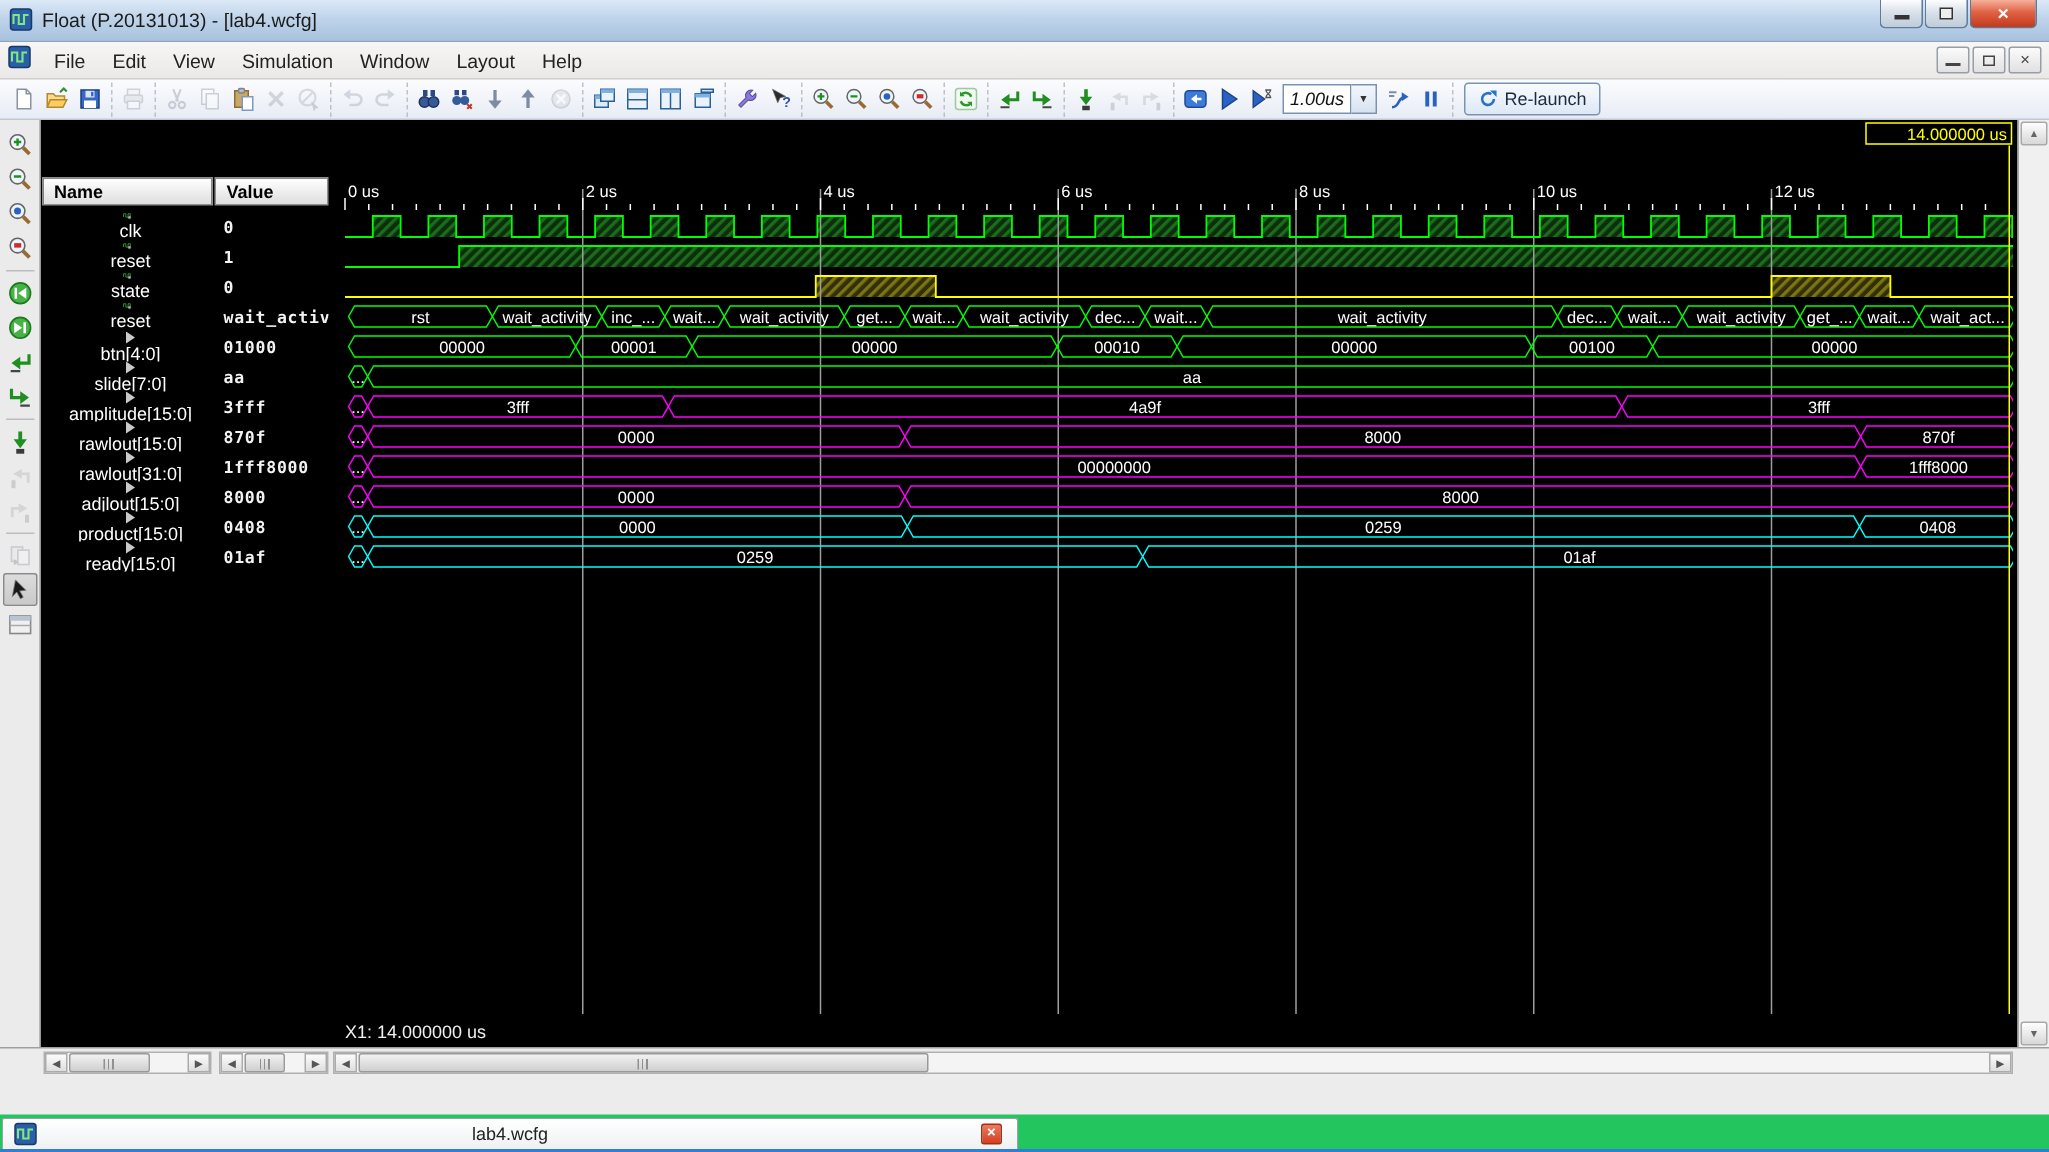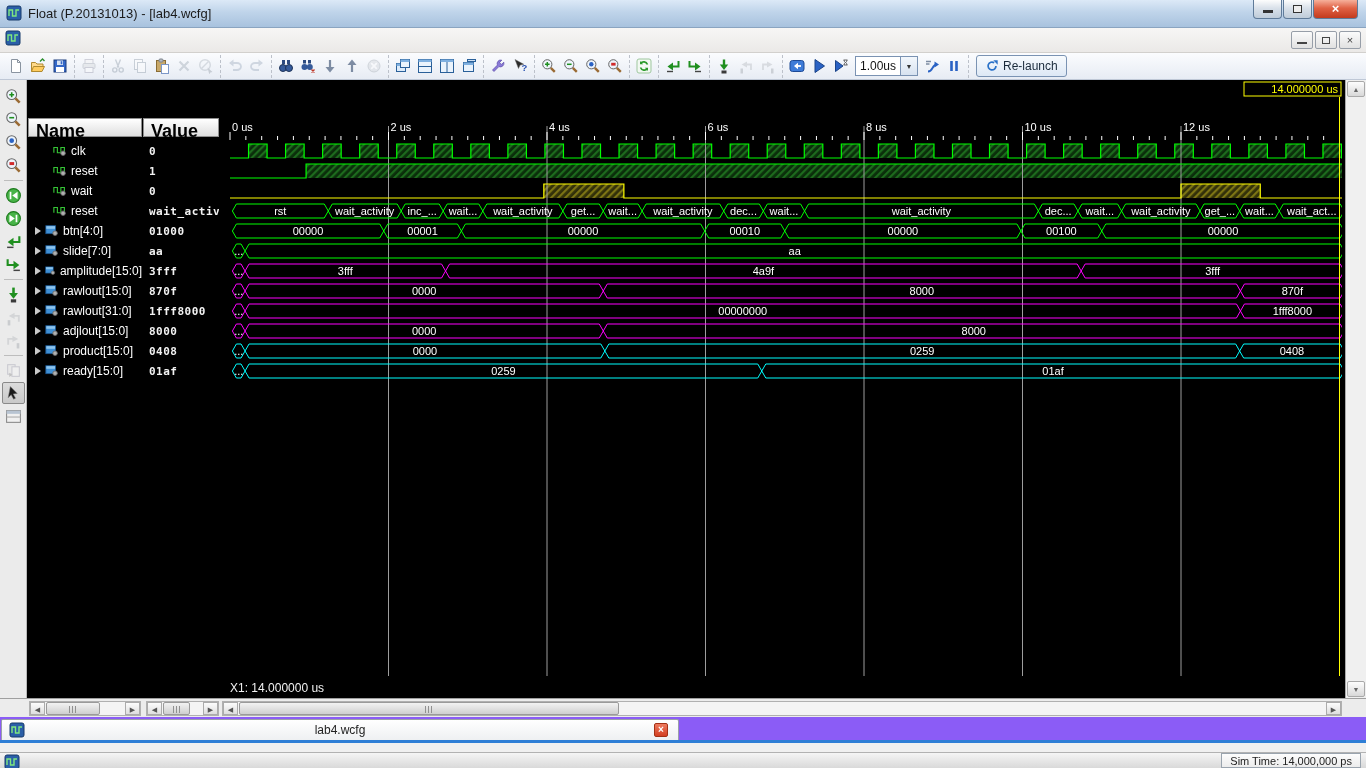--- a/index.html
+++ b/index.html
@@ -35,21 +35,21 @@
   .mdi-btn .box2 { position:absolute; left:6px; top:5px; width:8px; height:7px; border:1.2px solid #444; }
 
   
   .toolbar { height:27px; background:linear-gradient(180deg,#fbfcfe,#e7ecf4);
     border-bottom:1px solid #bfc8d6; display:flex; align-items:center; padding-left:2px; }
   .tb-group { display:flex; align-items:center; border-left:1px dashed #bcc1ca; padding:0 3px; height:23px; }
   .tb-group:first-child { border-left:none; }
   .tb-icon { width:22px; height:22px; display:flex; align-items:center; justify-content:center;
     border-radius:2px; cursor:pointer; }
   .tb-icon.disabled { opacity:.4; }
-  .combo { display:flex; align-items:center; height:20px; margin:0 3px; }
+  .combo { display:flex; align-items:center; height:20px; margin:0 3px;font-style:italic; }
   .combo .combo-val { width:46px; height:20px; background:#fff; border:1px solid #7a92b2;
     font-size:12px; padding:2px 4px; color:#111; }
   .combo .combo-btn { width:17px; height:20px; border:1px solid #7a92b2; border-left:none;
     background:linear-gradient(180deg,#f3f7fc,#d7e2f0); font-size:7px; color:#333;
     display:flex; align-items:center; justify-content:center; cursor:pointer; }
   .relaunch { display:flex; align-items:center; gap:4px; height:22px; padding:0 8px; margin-left:4px;
     border:1px solid #7a93b3; border-radius:3px; background:linear-gradient(180deg,#f8fbfe,#dde8f5);
     font-size:12px; color:#1b2b3b; cursor:pointer; }
 
   
@@ -58,23 +58,23 @@
     border-right:1px solid #b9b9b9; display:flex; flex-direction:column; align-items:center; padding-top:5px; }
   .side-icon { width:23px; height:22px; display:flex; align-items:center; justify-content:center;
     border-radius:2px; cursor:pointer; margin-bottom:1px; }
   .side-icon.disabled { opacity:.4; }
   .side-icon.pressed { border:1px solid #8a8a8a; background:linear-gradient(180deg,#dcdcdc,#c9c9c9); }
   .side-sep { width:19px; height:1px; background:#bdbdbd; margin:3px 0; }
 
   .panel { position:absolute; top:0; bottom:0; background:#000; }
   .panel-header { position:absolute; top:38px; left:0; right:0; height:19px;
     background:linear-gradient(180deg,#ffffff,#dedede); border:1px solid #8f8f8f;
-    font-size:18px; font-weight:bold; color:#000; padding:2px 0 0 7px; }
+    font-size:12px; font-weight:bold; color:#000; padding:2px 0 0 7px; }
   .rows { position:absolute; top:61px; left:0; right:0; }
-  .sig-row { height:20px; display:flex; align-items:center; overflow:hidden; white-space:nowrap; cursor:default; }
+  .sig-row { height:20px; display:flex; align-items:center; overflow:hidden; white-space:nowrap; cursor:default;flex-direction:column; }
   .sig-row .tri { width:0; height:0; border-left:6px solid #c9c9c9; border-top:4px solid transparent;
     border-bottom:4px solid transparent; margin:0 4px 0 7px; flex:none; }
   .sig-row .indent { width:25px; flex:none; }
   .sig-row .sig-name { color:#fff; font-size:12px; margin-left:4px; }
   .val-row { height:20px; color:#f2f2f2; font-family:"DejaVu Sans Mono", monospace;
     font-size:11px; font-weight:bold; letter-spacing:.5px; padding:4px 0 0 6px; overflow:hidden; white-space:nowrap; }
   .wave-wrap { position:absolute; left:222px; top:0; width:1120px; height:618px; overflow:hidden; }
 
   .vscroll { position:absolute; right:0; top:0; bottom:0; width:21px; background:#f0f0f0;
     border-left:1px solid #aaa; }
@@ -86,21 +86,21 @@
   .hscroll { position:absolute; top:2px; height:15px; background:#f4f4f4; border:1px solid #b0b0b0;
     display:flex; align-items:stretch; }
   .hs-btn { width:15px; background:linear-gradient(180deg,#fcfcfc,#dedede); border:1px solid #ababab;
     color:#555; font-size:7px; text-align:center; line-height:13px; flex:none; cursor:pointer; }
   .hs-track { position:relative; flex:1; }
   .hs-thumb { position:absolute; top:0; bottom:0; background:linear-gradient(180deg,#f2f2f2,#cfcfcf);
     border:1px solid #9a9a9a; border-radius:2px; cursor:grab; }
   .hs-thumb::after { content:""; position:absolute; left:50%; top:3px; width:9px; height:7px; margin-left:-4px;
     background:repeating-linear-gradient(90deg,#909090 0 1px,transparent 1px 3px); }
 
-  .tabbar { position:relative; height:26px; background:#8b5cf6; }
+  .tabbar { position:relative; height:26px; background:#22c55e;margin-top:26px; }
   .tab { position:absolute; left:1px; top:2px; width:678px; height:21px;
     background:linear-gradient(180deg,#ffffff,#eef0f2); border:1px solid #9aa0a8; border-bottom:none;
     border-radius:2px 2px 0 0; cursor:pointer; }
   .tab .tab-label { position:absolute; left:0; right:0; top:3px; text-align:center; font-size:12px; color:#222; }
   .tab .app-ico { position:absolute; left:7px; top:2px; }
   .tab-close { position:absolute; right:10px; top:3px; width:14px; height:14px; border-radius:2px;
     background:linear-gradient(180deg,#ee7a5e,#d33f22); border:1px solid #a33015; color:#fff;
     font-size:10px; font-weight:bold; text-align:center; line-height:12px; cursor:pointer; }
   .tab-accent { position:absolute; left:0; right:0; bottom:0; height:3px; background:#2f7fd6; }
 
@@ -135,20 +135,29 @@
           <span class="glyph-close">×</span>
         </div>
     </div>
   </div>
 
   <div class="menubar">
     <span class="app-ico"><svg width="16" height="16" viewBox="0 0 16 16">
           <rect x="1" y="1" width="14" height="14" rx="2" fill="#2a5fa8" stroke="#173a6a"></rect>
           <path d="M3 11V5h3.5v6H10V5h3" fill="none" stroke="#7fe87f" stroke-width="1.4"></path>
         </svg></span>
+    <div id="menu-items" style="display:flex">
+        <div class="menu-item">File</div>
+        <div class="menu-item">Edit</div>
+        <div class="menu-item">View</div>
+        <div class="menu-item">Simulation</div>
+        <div class="menu-item">Window</div>
+        <div class="menu-item">Layout</div>
+        <div class="menu-item">Help</div>
+      </div>
     <div class="mdi-btns">
       <div class="mdi-btn">
           <span class="bar"></span>
         </div>
       <div class="mdi-btn">
           <span class="box2"></span>
         </div>
       <div class="mdi-btn">×</div>
     </div>
   </div>
@@ -562,21 +571,21 @@
               <circle cx="11.5" cy="10.5" r="2.6" fill="#b0b0b0" stroke="#666"></circle>
             </svg>
             <span class="sig-name">reset</span>
           </div>
           <div class="sig-row">
             <span class="indent"></span>
             <svg width="14" height="14" viewBox="0 0 16 16">
               <path d="M1 10V4h4v6h4V4h4v6" fill="none" stroke="#35c435" stroke-width="1.3"></path>
               <circle cx="11.5" cy="10.5" r="2.6" fill="#b0b0b0" stroke="#666"></circle>
             </svg>
-            <span class="sig-name">wait</span>
+            <span class="sig-name">state</span>
           </div>
           <div class="sig-row">
             <span class="indent"></span>
             <svg width="14" height="14" viewBox="0 0 16 16">
               <path d="M1 10V4h4v6h4V4h4v6" fill="none" stroke="#35c435" stroke-width="1.3"></path>
               <circle cx="11.5" cy="10.5" r="2.6" fill="#b0b0b0" stroke="#666"></circle>
             </svg>
             <span class="sig-name">reset</span>
           </div>
           <div class="sig-row">

